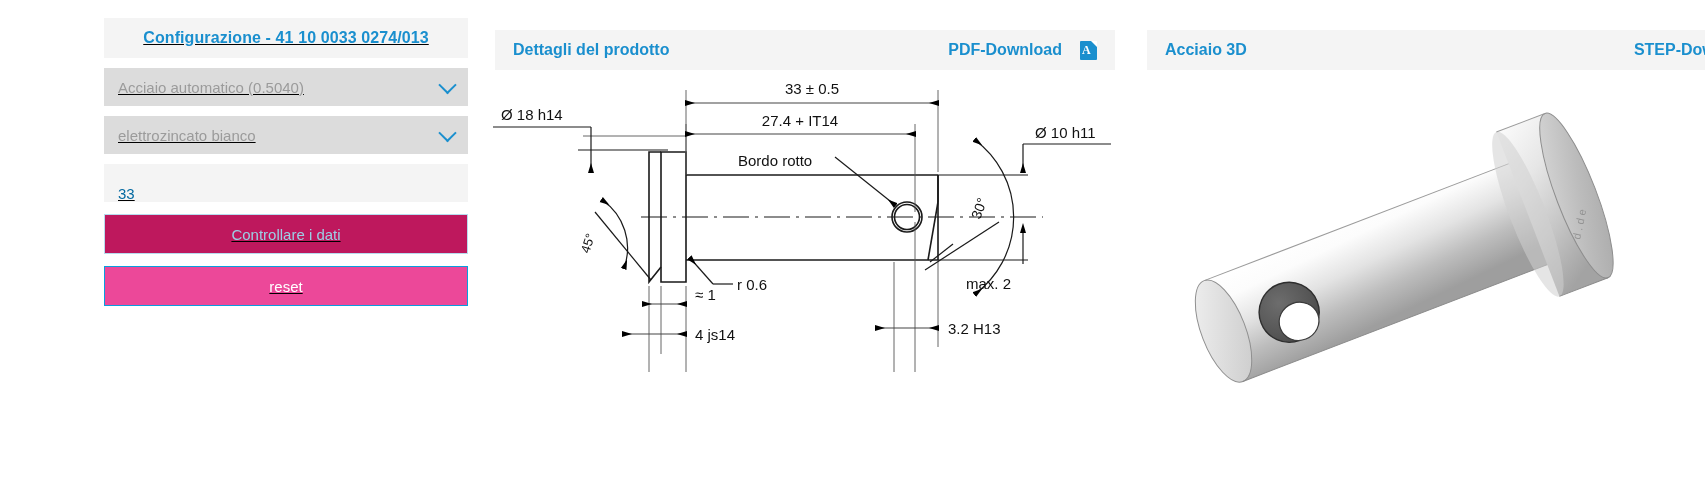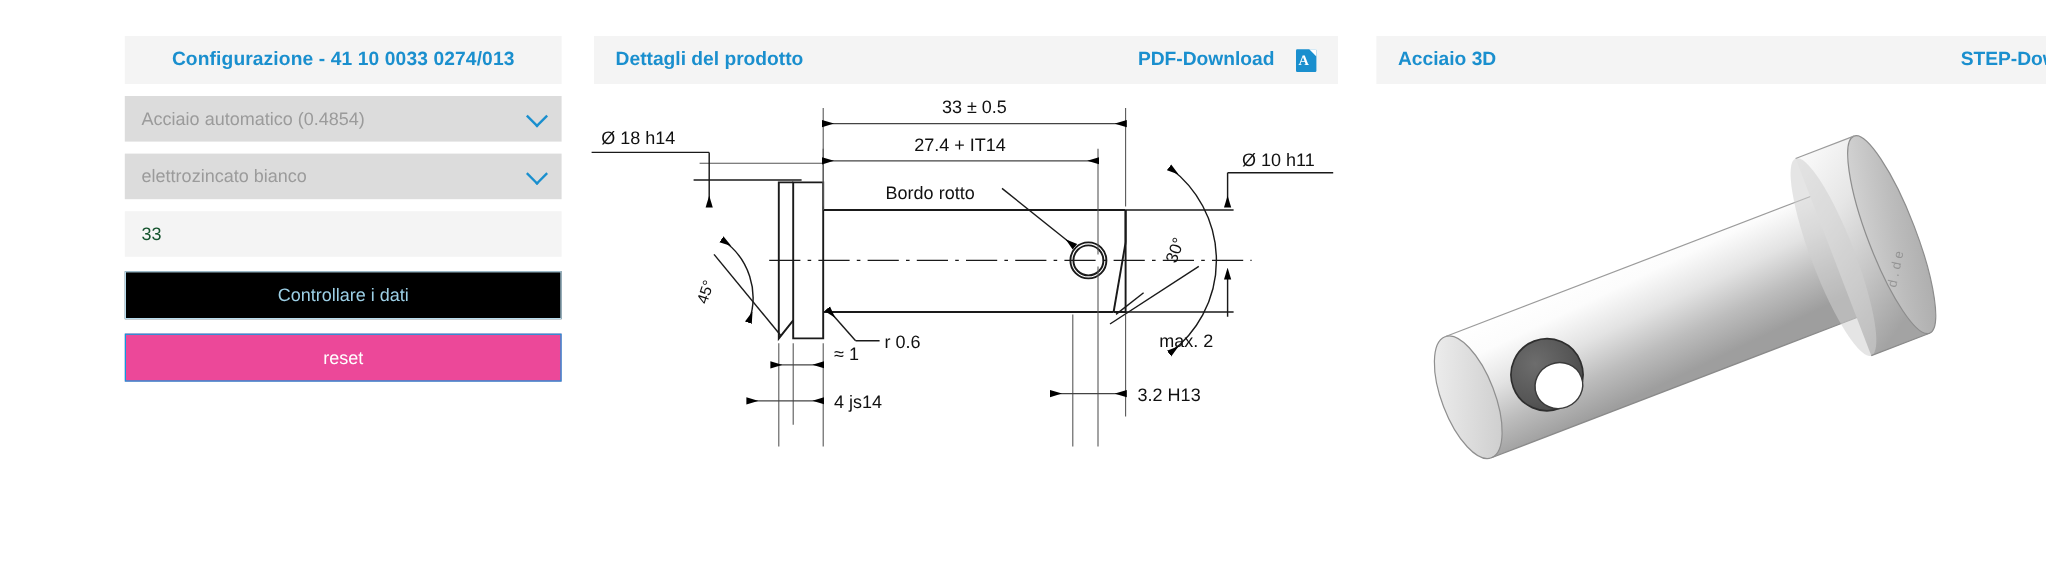--- a/index.html
+++ b/index.html
@@ -30,22 +30,23 @@
     font-size: 16px;
     display: inline-flex;
     align-items: center;
     gap: 18px;
     white-space: nowrap;
   }
 
   
   .config {
     position: absolute;
-    left: 104px; top: 30px;
+    left: 104px; top: 18px;
     width: 364px;
+    text-decoration: underline;
   }
   .config .panel-header {
     justify-content: center;
     font-size: 16px;
     letter-spacing: .1px;
   }
   .field {
     height: 38px;
     margin-top: 10px;
     display: flex;
@@ -53,40 +54,41 @@
     padding: 0 14px;
     font-size: 15px;
     position: relative;
   }
   .field.select {
     background: #dcdcdc;
     color: #9b9b9b;
   }
   .field.text {
     background: #f4f4f4;
-    color: #14532d;
+    color: #0369a1;
+    align-items: flex-end;
   }
   .chev {
     position: absolute;
     right: 14px; top: 50%;
     width: 13px; height: 13px;
     border-right: 2px solid #1a8fce;
     border-bottom: 2px solid #1a8fce;
     transform: translateY(-65%) rotate(45deg);
   }
   .btn {
     height: 40px;
     margin-top: 12px;
     display: flex;
     align-items: center;
     justify-content: center;
     font-size: 15px;
   }
   .btn.outline {
-    background: #000000;
+    background: #be185d;
     border: 1px solid #b7dcee;
     color: #9ccfe5;
   }
   .btn.primary {
     background: #ec4899;
     color: #fff;
     border: 1px solid #0a9ddf;
     margin-top: 12px;
   }
 
@@ -148,21 +150,21 @@
 
 <div class="page">
 
   <div class="config">
     <div class="panel-header">
       <span>Configurazione - 41 10 0033 0274/013</span>
     </div>
 
 
     <div class="field select">
-      <span>Acciaio automatico (0.4854)</span>
+      <span>Acciaio automatico (0.5040)</span>
       <span class="chev"></span>
     </div>
 
     <div class="field select">
       <span>elettrozincato bianco</span>
       <span class="chev"></span>
     </div>
 
     <div class="field text">
       <span>33</span>

